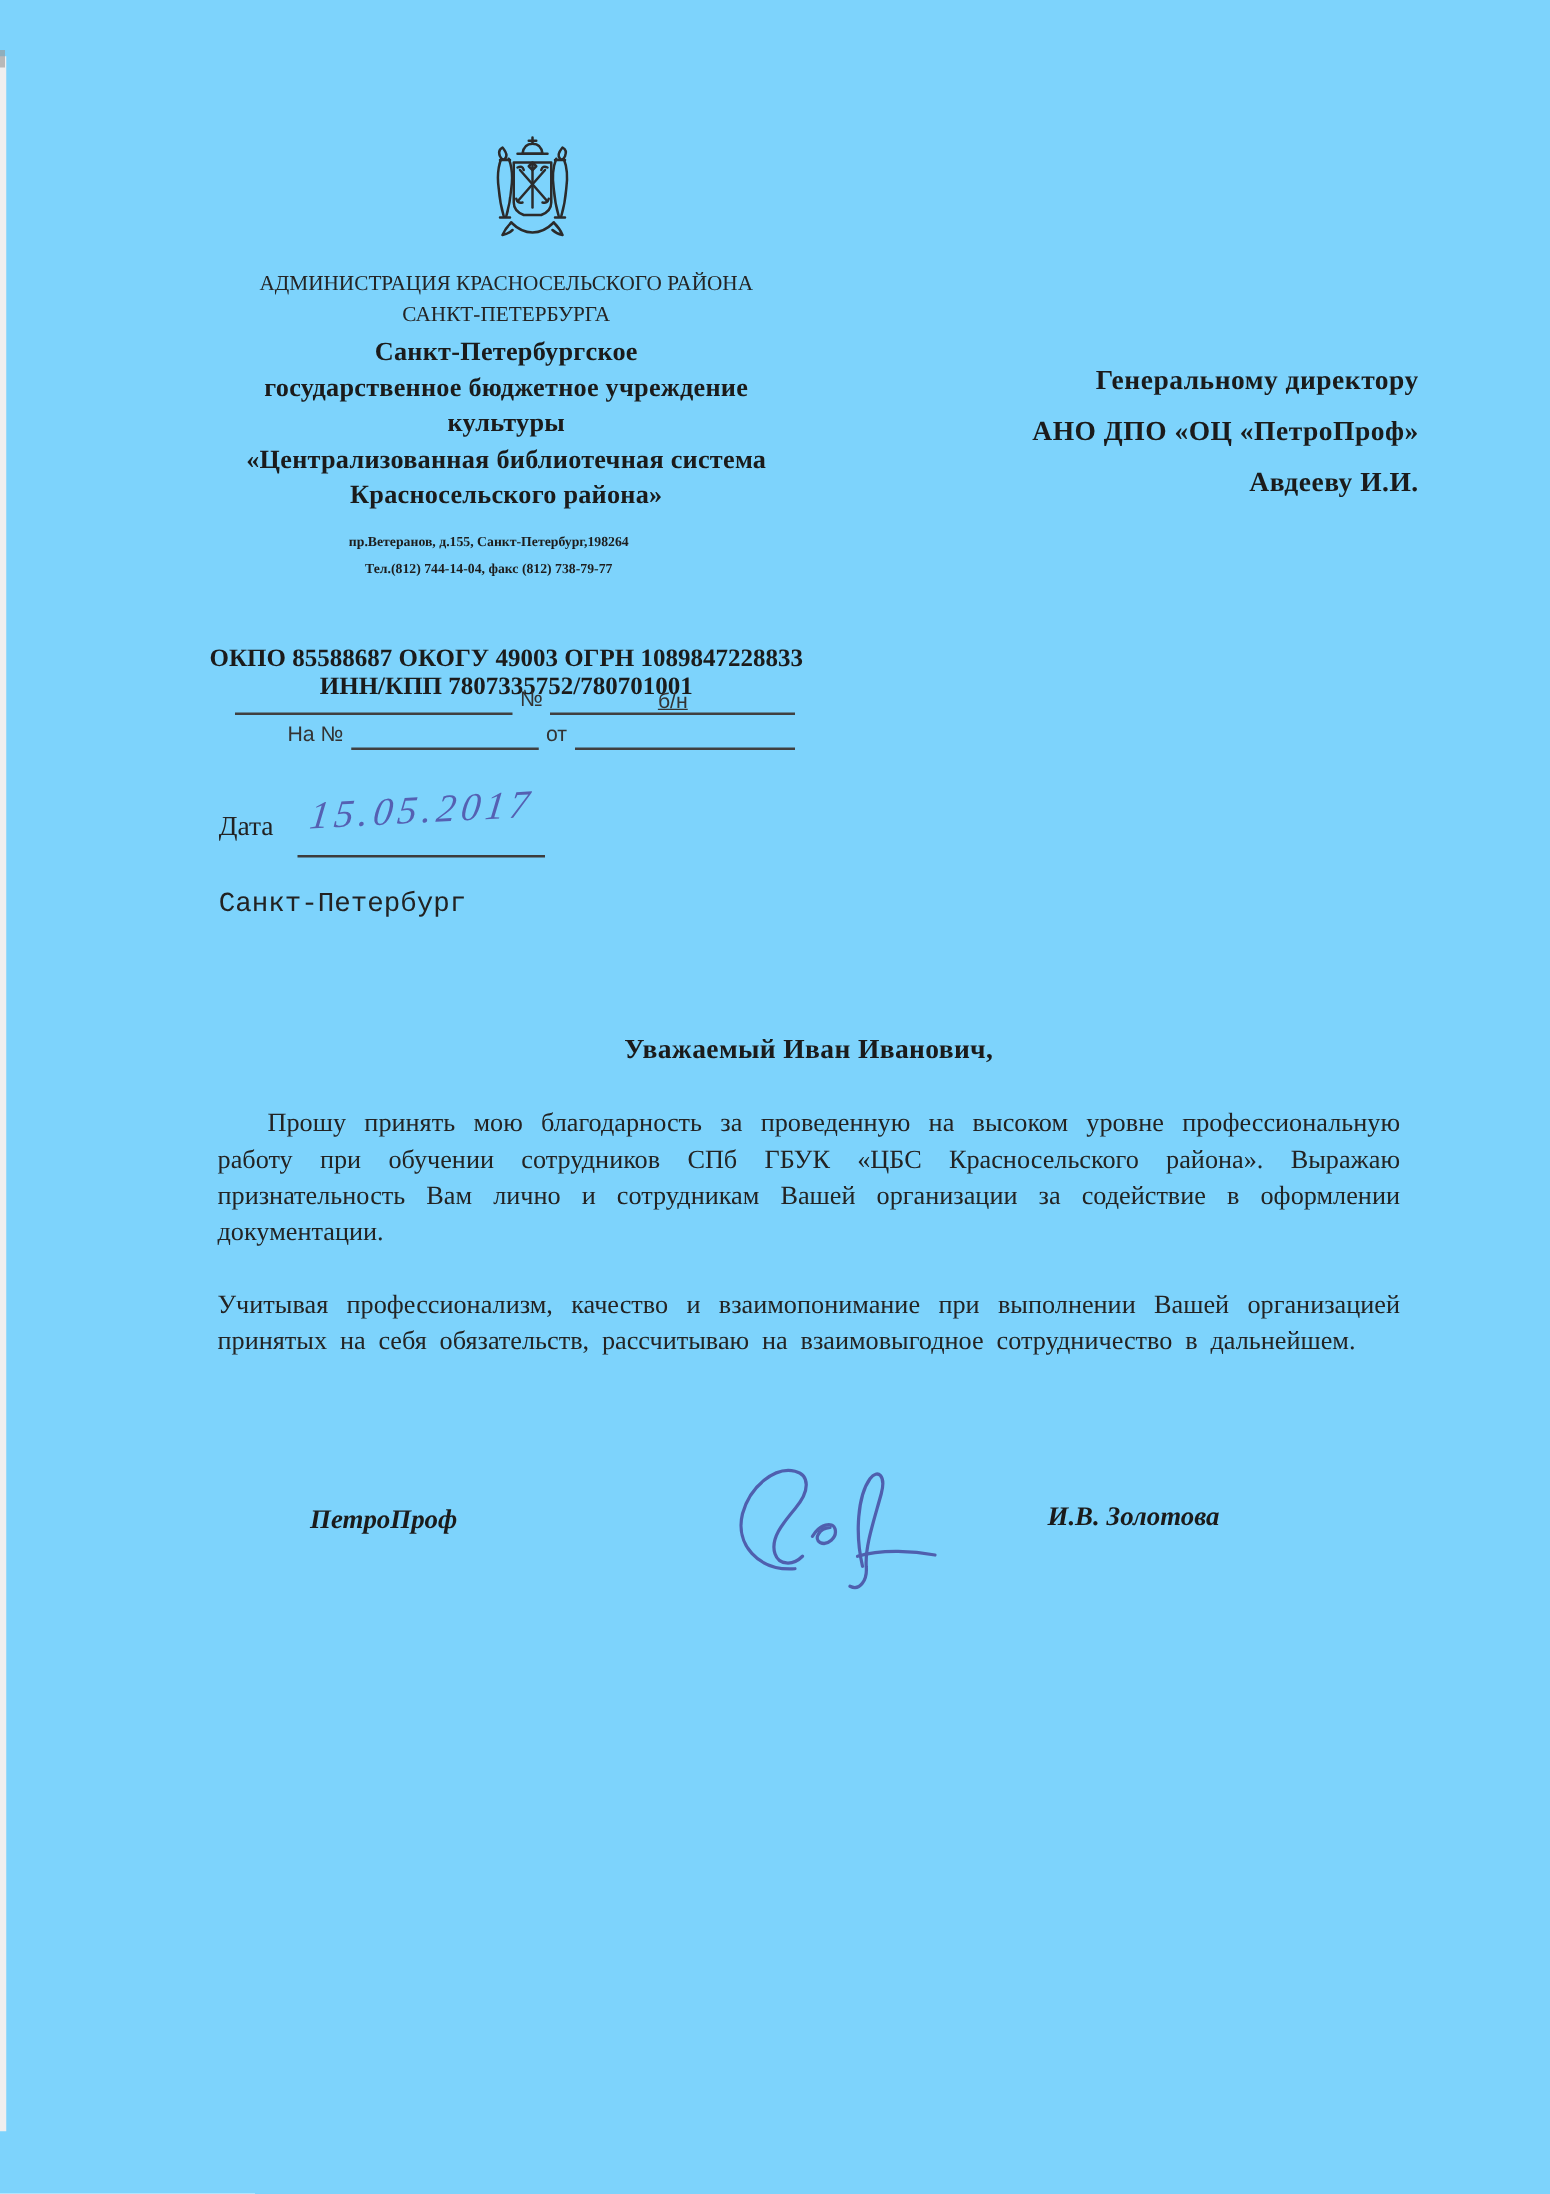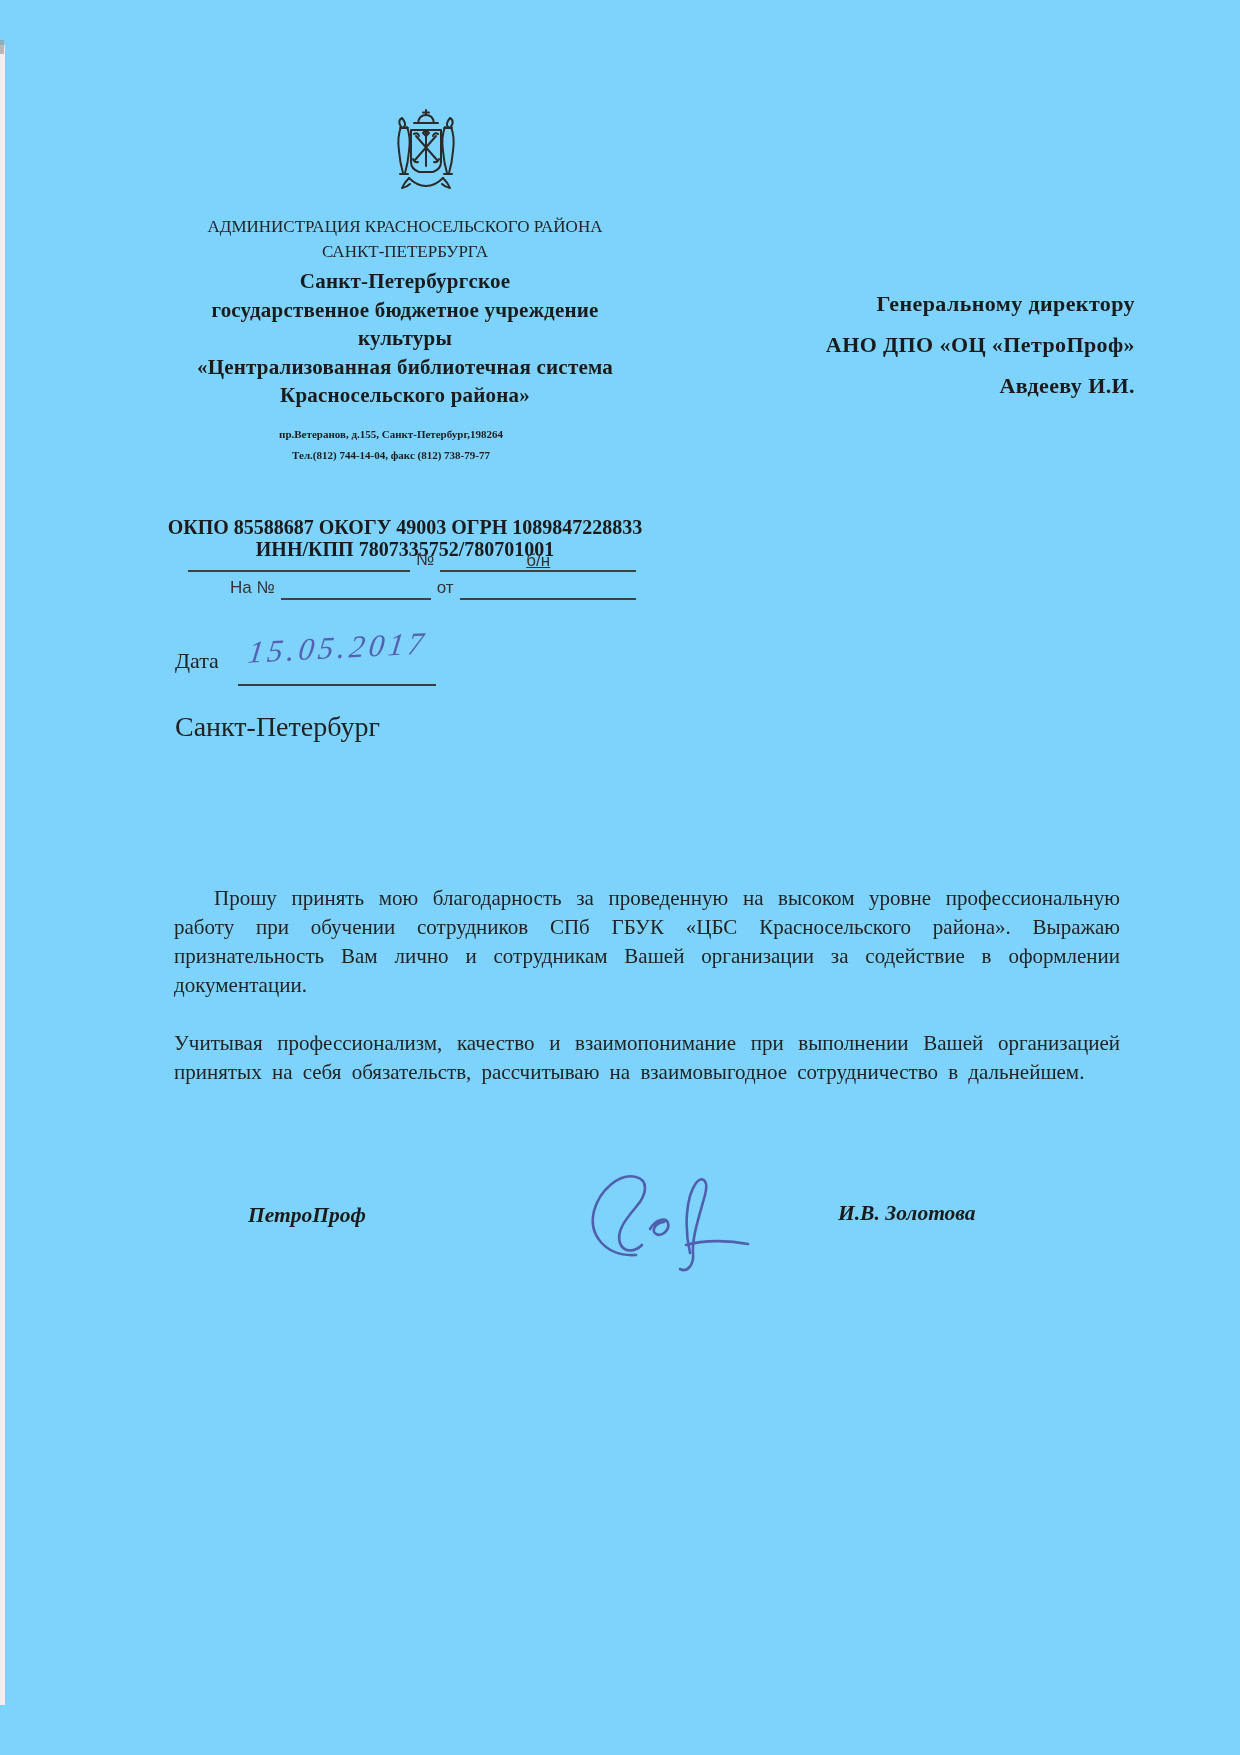--- a/index.html
+++ b/index.html
@@ -32,21 +32,21 @@
   .reflbl{display:inline-block;margin:0 6px;vertical-align:bottom;line-height:24px;}
   .ref-row2{margin-top:2px;padding-left:42px;}
 
   .addressee{position:absolute;left:660px;top:283px;width:475px;text-align:right;
     font-size:22px;font-weight:bold;line-height:41px;color:#1b1b1b;letter-spacing:.4px;}
 
   .date-row{position:absolute;left:175px;top:648px;font-size:22px;color:#222;}
   .date-underline{position:absolute;left:238px;top:684px;width:198px;border-bottom:2px solid #3c3c3c;}
   .handwritten-date{position:absolute;left:248px;top:630px;font-size:31px;font-style:italic;
     color:#5560b2;letter-spacing:4px;transform:rotate(-3deg) skewX(-10deg);white-space:nowrap;}
-  .city{position:absolute;left:175px;top:711px;font-size:28px;color:#222;}
+  .city{position:absolute;left:175px;top:711px;font-size:22px;color:#222;font-family:Liberation Mono, monospace;}
 
   .salutation{position:absolute;left:174px;top:826px;width:946px;text-align:center;
     font-size:22px;font-weight:bold;color:#1b1b1b;letter-spacing:.3px;}
 
   .body-text{position:absolute;left:174px;width:946px;font-size:21px;line-height:29px;
     text-align:justify;word-spacing:5px;color:#232323;margin:0;}
   .para1{top:884px;text-indent:40px;}
   .para2{top:1029px;}
 
   .sig-pos{position:absolute;left:248px;top:1203px;font-size:21.5px;font-weight:bold;
@@ -125,20 +125,21 @@
     <div>АНО ДПО «ОЦ «ПетроПроф»</div>
     <div>Авдееву И.И.</div>
   </div>
 
   <div class="date-row">Дата</div>
   <div class="date-underline"></div>
   <div class="handwritten-date">15.05.2017</div>
 
   <div class="city">Санкт-Петербург</div>
 
+  <div class="salutation">Уважаемый Иван Иванович,</div>
 
   <p class="body-text para2">Учитывая профессионализм, качество и взаимопонимание при выполнении Вашей организацией принятых на себя обязательств, рассчитываю на взаимовыгодное сотрудничество в дальнейшем.</p>
   <p class="body-text para1">Прошу принять мою благодарность за проведенную на высоком уровне профессиональную работу при обучении сотрудников СПб ГБУК «ЦБС Красносельского района». Выражаю признательность Вам лично и сотрудникам Вашей организации за содействие в оформлении документации.</p>
 
   <div class="sig-pos">ПетроПроф</div>
 
   <svg class="sig-mark" viewBox="0 0 190 118" fill="none" stroke="#4f5fae" stroke-width="2.6" stroke-linecap="round">
     <path d="M64 90 C34 92 16 70 22 46 C28 24 48 8 64 12 C76 15 76 28 64 42 C54 54 44 66 48 78 C51 87 62 88 70 80"></path>
     <path d="M78 64 C84 54 94 52 96 58 C98 65 90 72 84 69 C79 66 83 58 92 57"></path>
     <path d="M118 88 C112 62 114 32 124 18 C130 10 137 15 133 30 C127 52 120 72 121 88 C122 99 116 108 108 104"></path>

